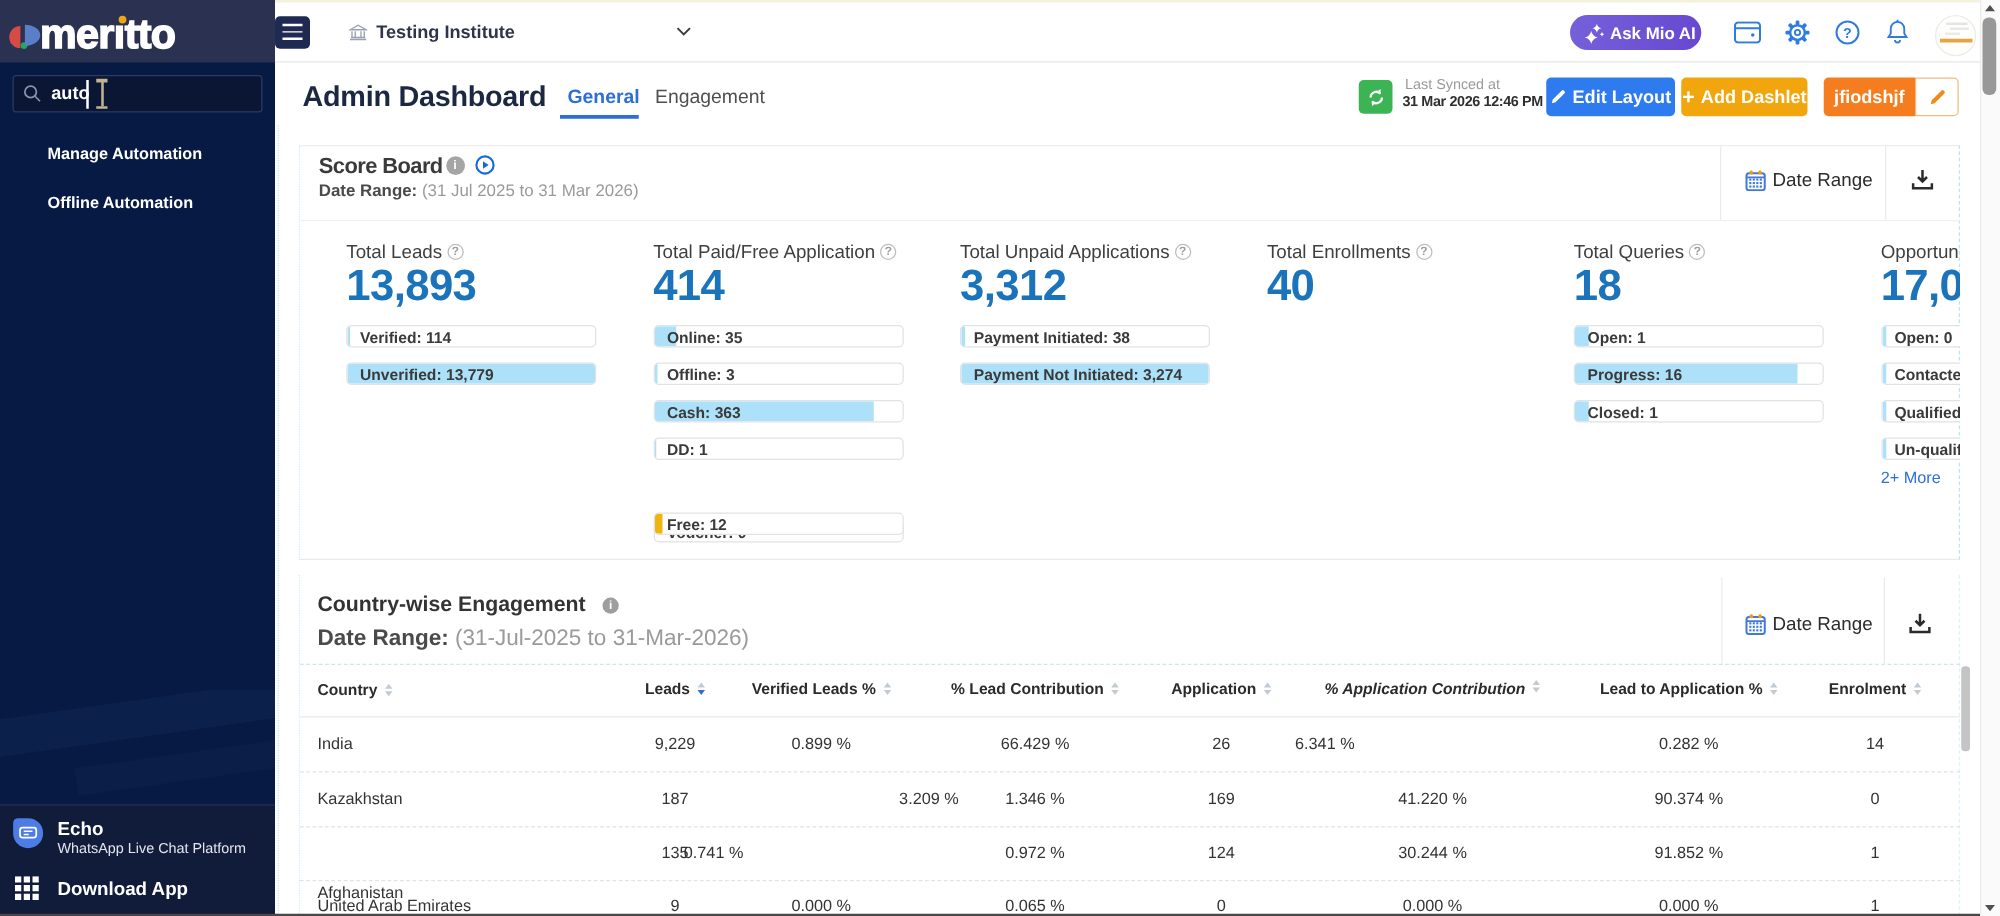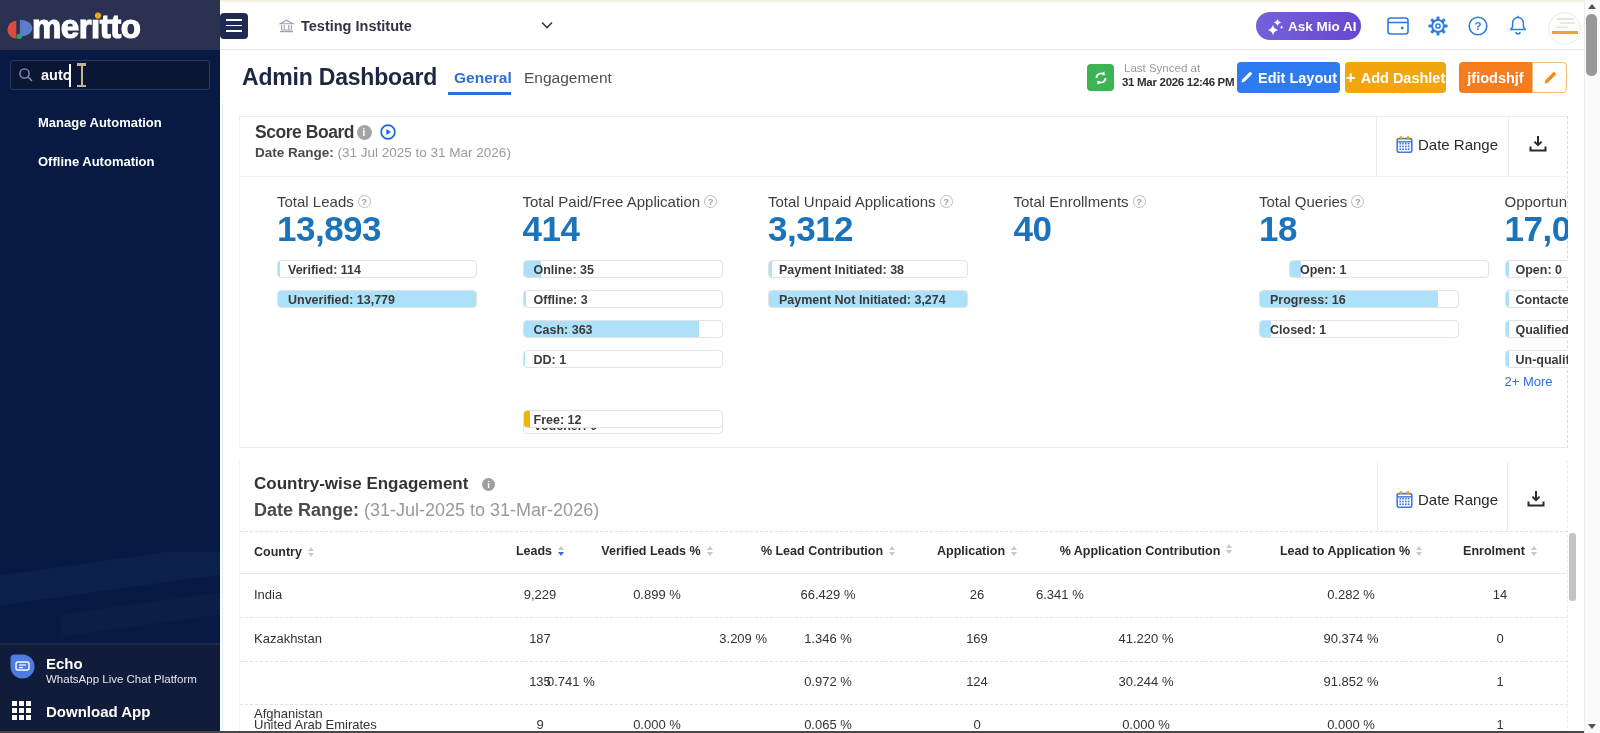--- a/index.html
+++ b/index.html
@@ -284,21 +284,21 @@
     <div class="lbl">Payment Initiated: 38</div>
   </div>
 <div class="bar" style="left:768px;top:290px;">
     <div class="fill" style="width:198px;background:#ace1f9;"></div>
     <div class="lbl">Payment Not Initiated: 3,274</div>
   </div>
 <div class="abs cardtitle" style="left:1013.5px;top:193px;">Total Enrollments<span class="qicon">?</span></div>
 <div class="abs cardnum" style="left:1013.5px;top:209px;">40</div>
 <div class="abs cardtitle" style="left:1259px;top:193px;">Total Queries<span class="qicon">?</span></div>
 <div class="abs cardnum" style="left:1259px;top:209px;">18</div>
-<div class="bar" style="left:1289px;top:260px;text-align:right;">
+<div class="bar" style="left:1259px;top:260px;text-align:right;">
     <div class="fill" style="width:11px;background:#ace1f9;"></div>
     <div class="lbl">Open: 1</div>
   </div>
 <div class="bar" style="left:1259px;top:290px;">
     <div class="fill" style="width:178px;background:#ace1f9;"></div>
     <div class="lbl">Progress: 16</div>
   </div>
 <div class="bar" style="left:1259px;top:320px;">
     <div class="fill" style="width:11px;background:#ace1f9;"></div>
     <div class="lbl">Closed: 1</div>
@@ -368,21 +368,21 @@
       <div class="caret dn" style="margin-top:2px;"></div>
     </div></div>
 <div class="abs th" style="left:718px;top:544px;width:220px;display:flex;align-items:center;justify-content:center;">% Lead Contribution<div style="display:inline-flex;flex-direction:column;margin-left:6px;vertical-align:-2px;">
       <div class="caret up"></div>
       <div class="caret dn" style="margin-top:2px;"></div>
     </div></div>
 <div class="abs th" style="left:867px;top:544px;width:220px;display:flex;align-items:center;justify-content:center;">Application<div style="display:inline-flex;flex-direction:column;margin-left:6px;vertical-align:-2px;">
       <div class="caret up"></div>
       <div class="caret dn" style="margin-top:2px;"></div>
     </div></div>
-<div class="abs th" style="left:1036px;top:544px;width:220px;display:flex;align-items:flex-start;justify-content:center;">% Application Contribution<div style="display:inline-flex;flex-direction:column;margin-left:6px;vertical-align:-2px;">
+<div class="abs th" style="left:1036px;top:544px;width:220px;display:flex;align-items:flex-start;justify-content:center;font-style:italic;">% Application Contribution<div style="display:inline-flex;flex-direction:column;margin-left:6px;vertical-align:-2px;">
       <div class="caret up"></div>
       <div class="caret dn" style="margin-top:2px;"></div>
     </div></div>
 <div class="abs th" style="left:1241px;top:544px;width:220px;display:flex;align-items:center;justify-content:center;">Lead to Application %<div style="display:inline-flex;flex-direction:column;margin-left:6px;vertical-align:-2px;">
       <div class="caret up"></div>
       <div class="caret dn" style="margin-top:2px;"></div>
     </div></div>
 <div class="abs th" style="left:1390px;top:544px;width:220px;display:flex;align-items:center;justify-content:center;">Enrolment<div style="display:inline-flex;flex-direction:column;margin-left:6px;vertical-align:-2px;">
       <div class="caret up"></div>
       <div class="caret dn" style="margin-top:2px;"></div>

